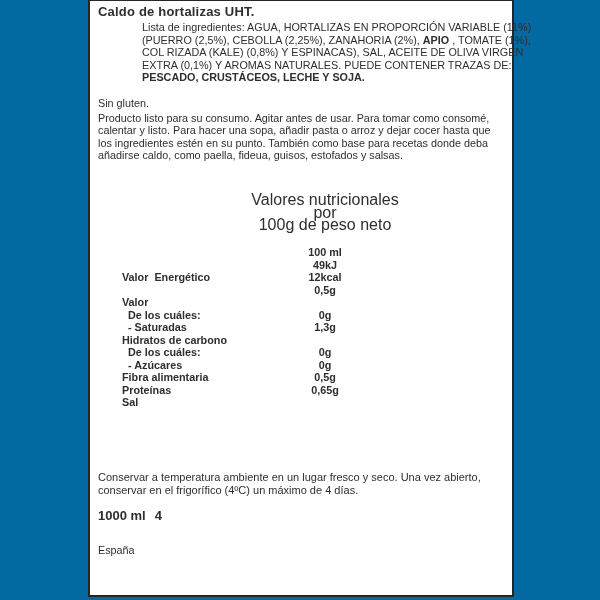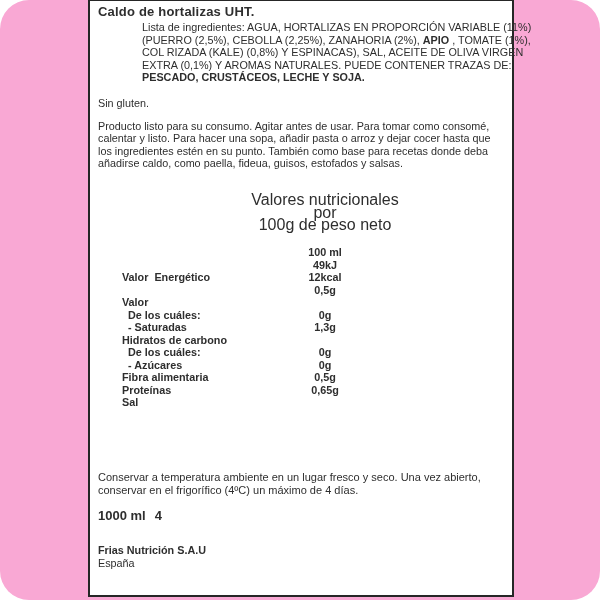--- a/index.html
+++ b/index.html
@@ -3,42 +3,42 @@
 <meta charset="utf-8">
 <style>
   * { margin: 0; padding: 0; box-sizing: border-box; }
   html, body {
     width: 600px; height: 600px;
     background: #ffffff;
     font-family: "Liberation Sans", "DejaVu Sans", sans-serif;
     color: #2e2e2e;
     overflow: hidden;
   }
-  .page { position: relative; width: 600px; height: 600px; background: #f9a8d4; border-radius: 29px; }
+  .page { position: relative; width: 600px; height: 600px; background: #0369a1; }
   .label-box {
     position: absolute;
     left: 88px; top: -1px;
     width: 426px; height: 598px;
     border: 2px solid #262626;
     background: #ffffff;
   }
   .title {
     position: absolute; left: 8px; top: 3px;
     font-size: 13px; font-weight: bold; letter-spacing: 0.2px;
   }
   .ingredients {
     position: absolute; left: 8px; top: 20px; width: 406px;
     font-size: 10.8px; line-height: 12.5px; margin-left: 44px;
   }
   .ingredients b { font-weight: bold; }
   .gluten-usage {
     position: absolute; left: 8px; top: 96px; width: 406px;
     font-size: 10.8px; line-height: 12.6px;
   }
-  .usage-par { margin-top: 10px; }
+  .usage-par { margin-top: 2px; }
   .nutri-header {
     position: absolute; left: 150px; top: 193px; width: 170px;
     text-align: center; font-size: 16px; line-height: 12.5px;
   }
   .nutri-table {
     position: absolute; left: 8px; top: 245px; width: 406px;
     font-size: 10.8px;
     font-weight: bold;
   }
   .nutri-row { position: relative; height: 12.5px; line-height: 12.5px; white-space: pre; }
@@ -134,18 +134,17 @@
       </div>
     </div>
 
     <div class="storage">Conservar a temperatura ambiente en un lugar fresco y seco. Una vez abierto, conservar en el frigorífico (4ºC) un máximo de 4 días.</div>
 
     <div class="quantity">
       <span>1000 ml</span><span class="units">4</span>
     </div>
 
     <div class="manufacturer">
-      <div class="name">Frias Nutrición S.A.U</div>
       <div>España</div>
     </div>
 
   </div>
 </div>
 
 </body></html>

